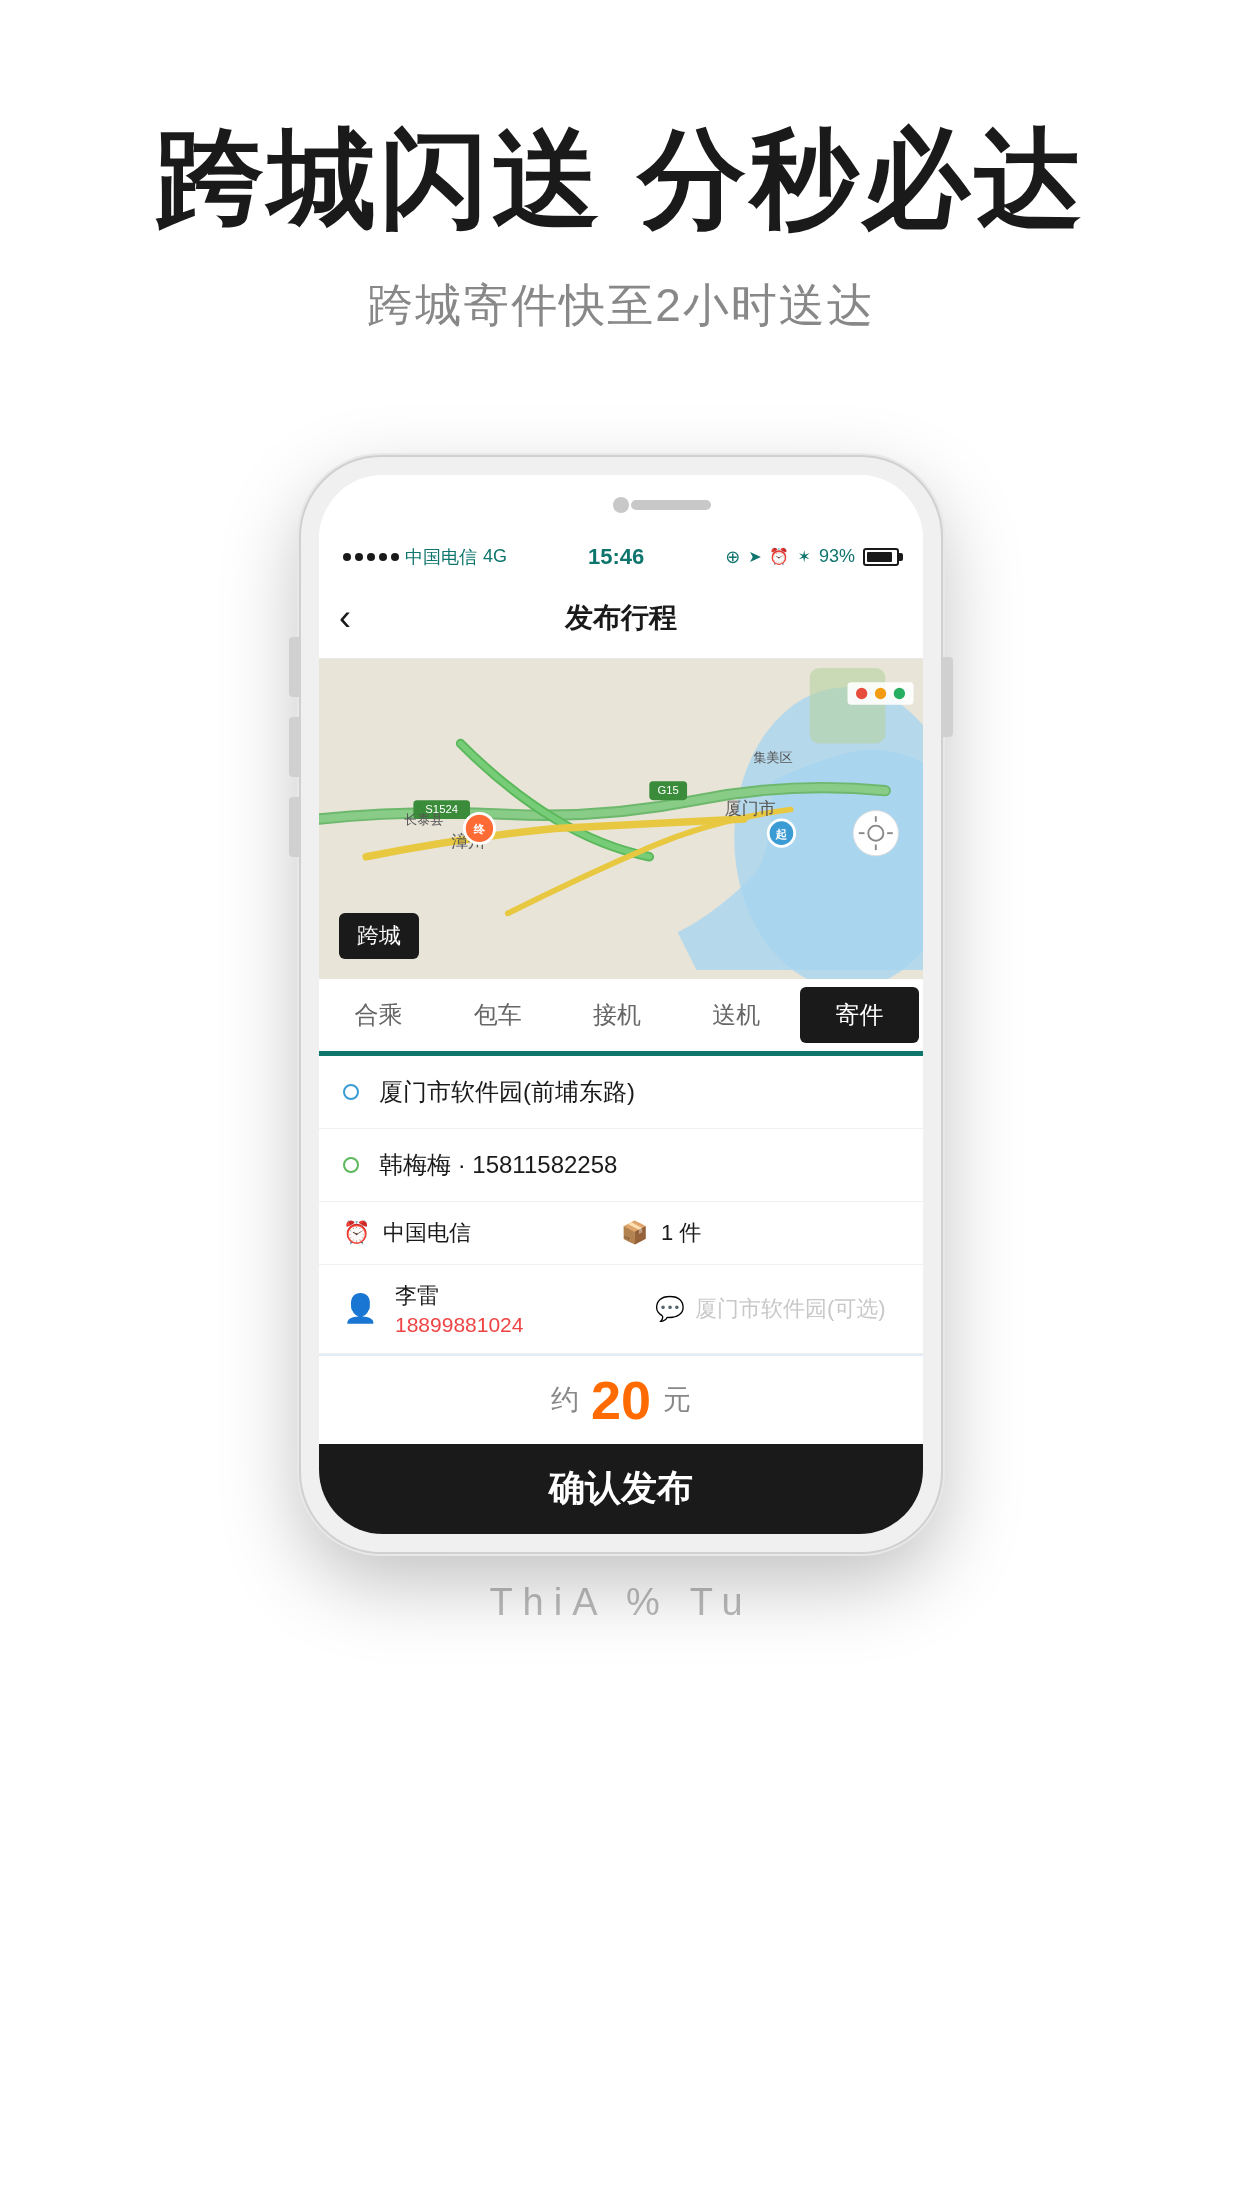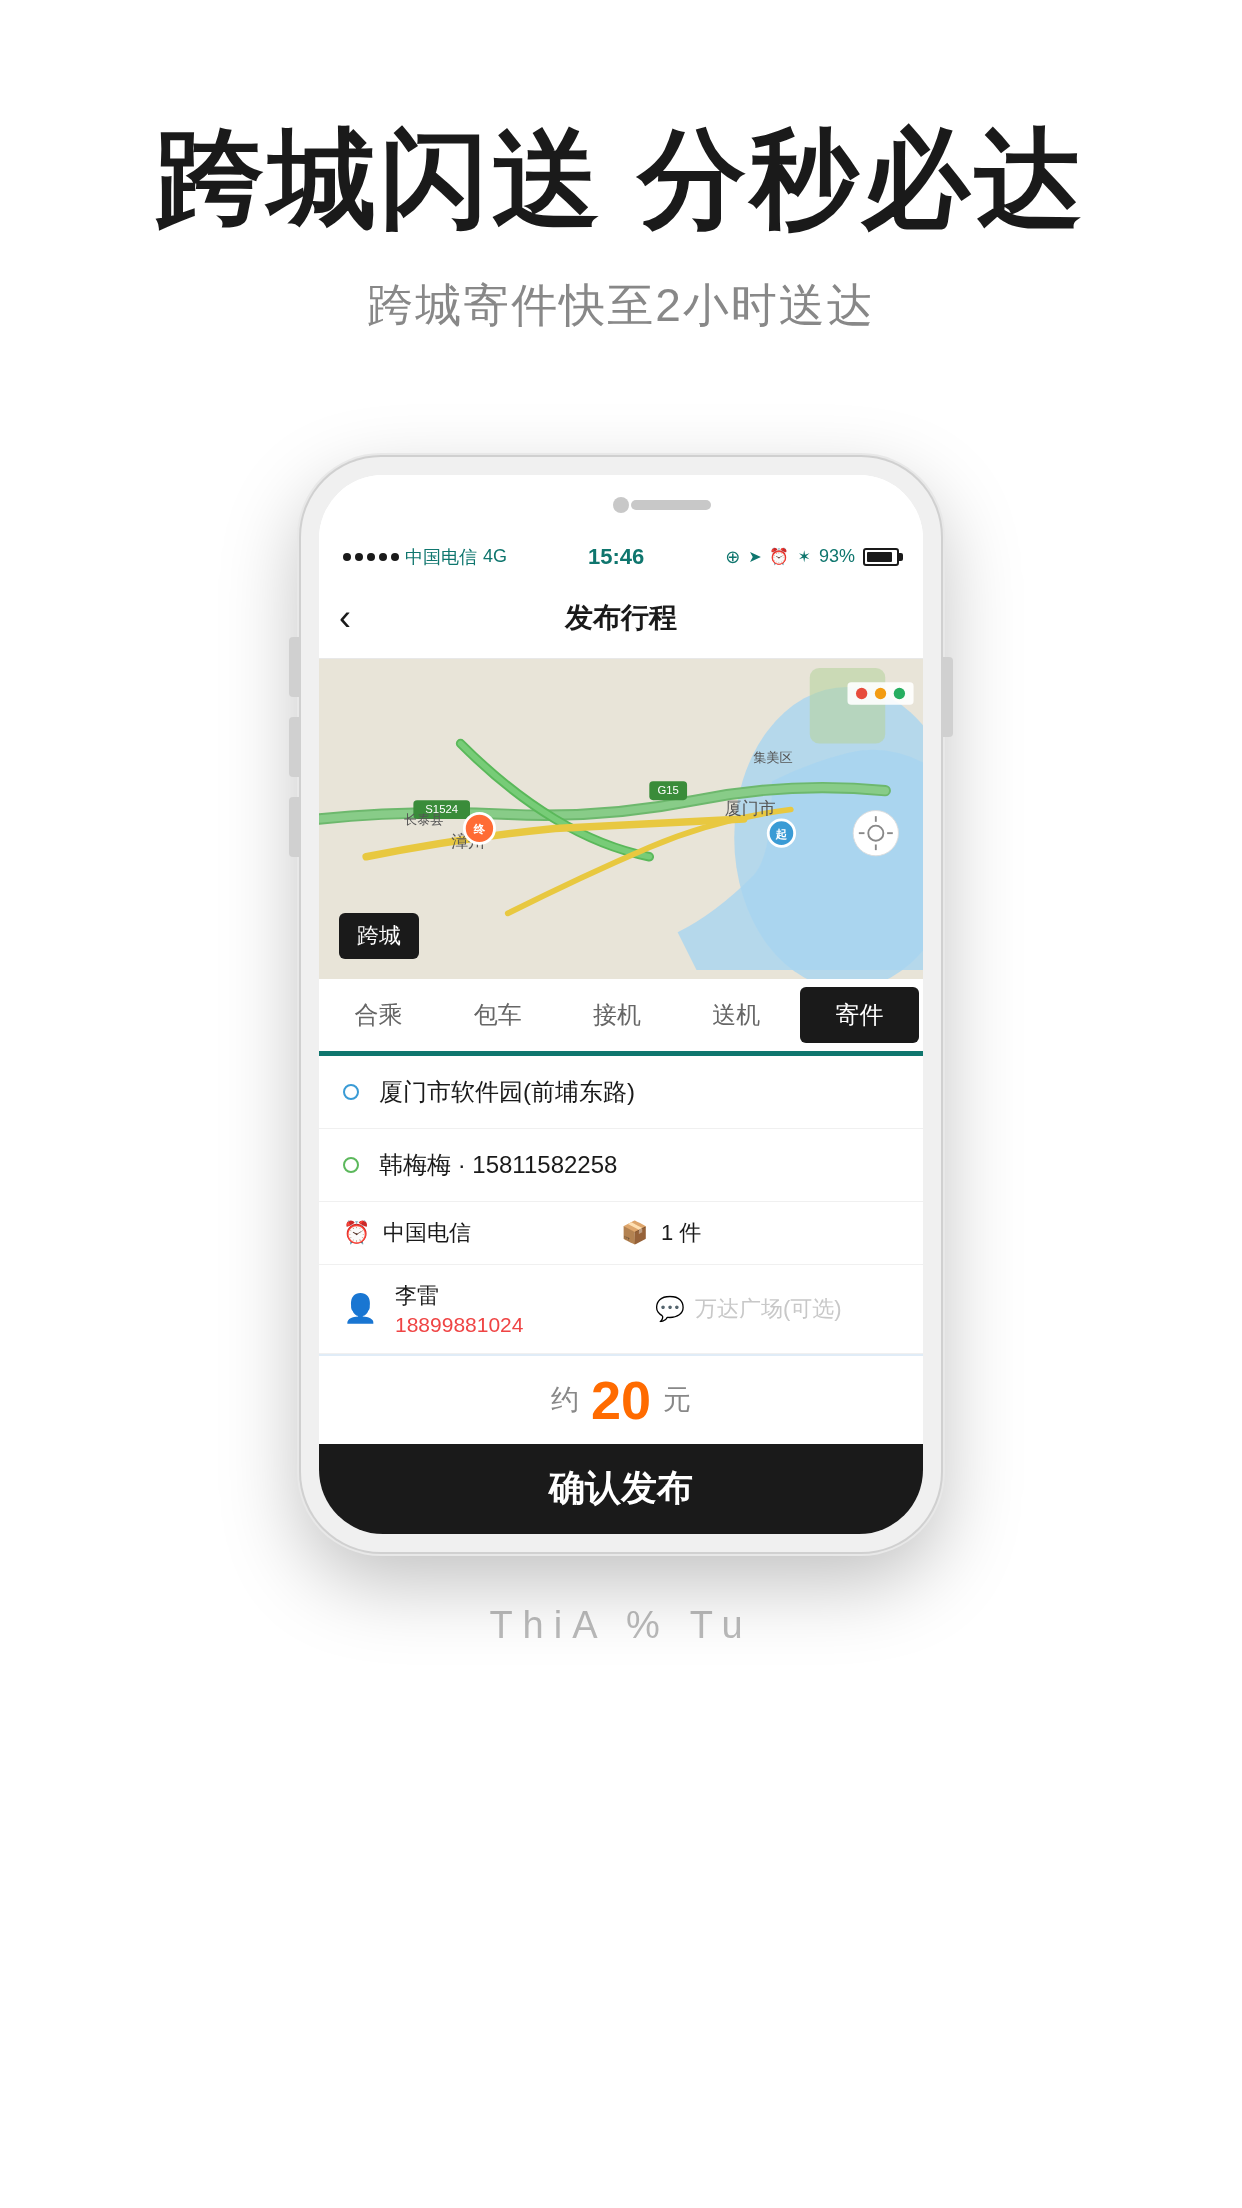--- a/index.html
+++ b/index.html
@@ -545,35 +545,35 @@
         </div>
 
         <div class="form-user-row">
           <div class="user-avatar-icon">👤</div>
           <div class="user-info">
             <div class="user-name">李雷</div>
             <div class="user-phone">18899881024</div>
           </div>
           <div class="user-message-placeholder">
             <span class="msg-icon">💬</span>
-            <span class="msg-placeholder-text">万达广场(可选)</span>
+            <span class="msg-placeholder-text">厦门市软件园(可选)</span>
           </div>
         </div>
 
       </div>
 
       <div class="price-bar">
         <span class="price-approx">约</span>
         <span class="price-amount">20</span>
         <span class="price-unit">元</span>
       </div>
 
       <div class="confirm-btn">
         <span class="confirm-btn-text">确认发布</span>
       </div>
 
     </div>
   </div>
 </div>
 
-<div style="text-align:center; margin-top: 52px; padding-bottom: 40px;">
+<div style="text-align:center; margin-top: 29px; padding-bottom: 40px;">
   <span class="watermark-text" style="font-size:38px; color:#bbb; letter-spacing:10px;">ThiA % Tu</span>
 </div>
 
 </body></html>

